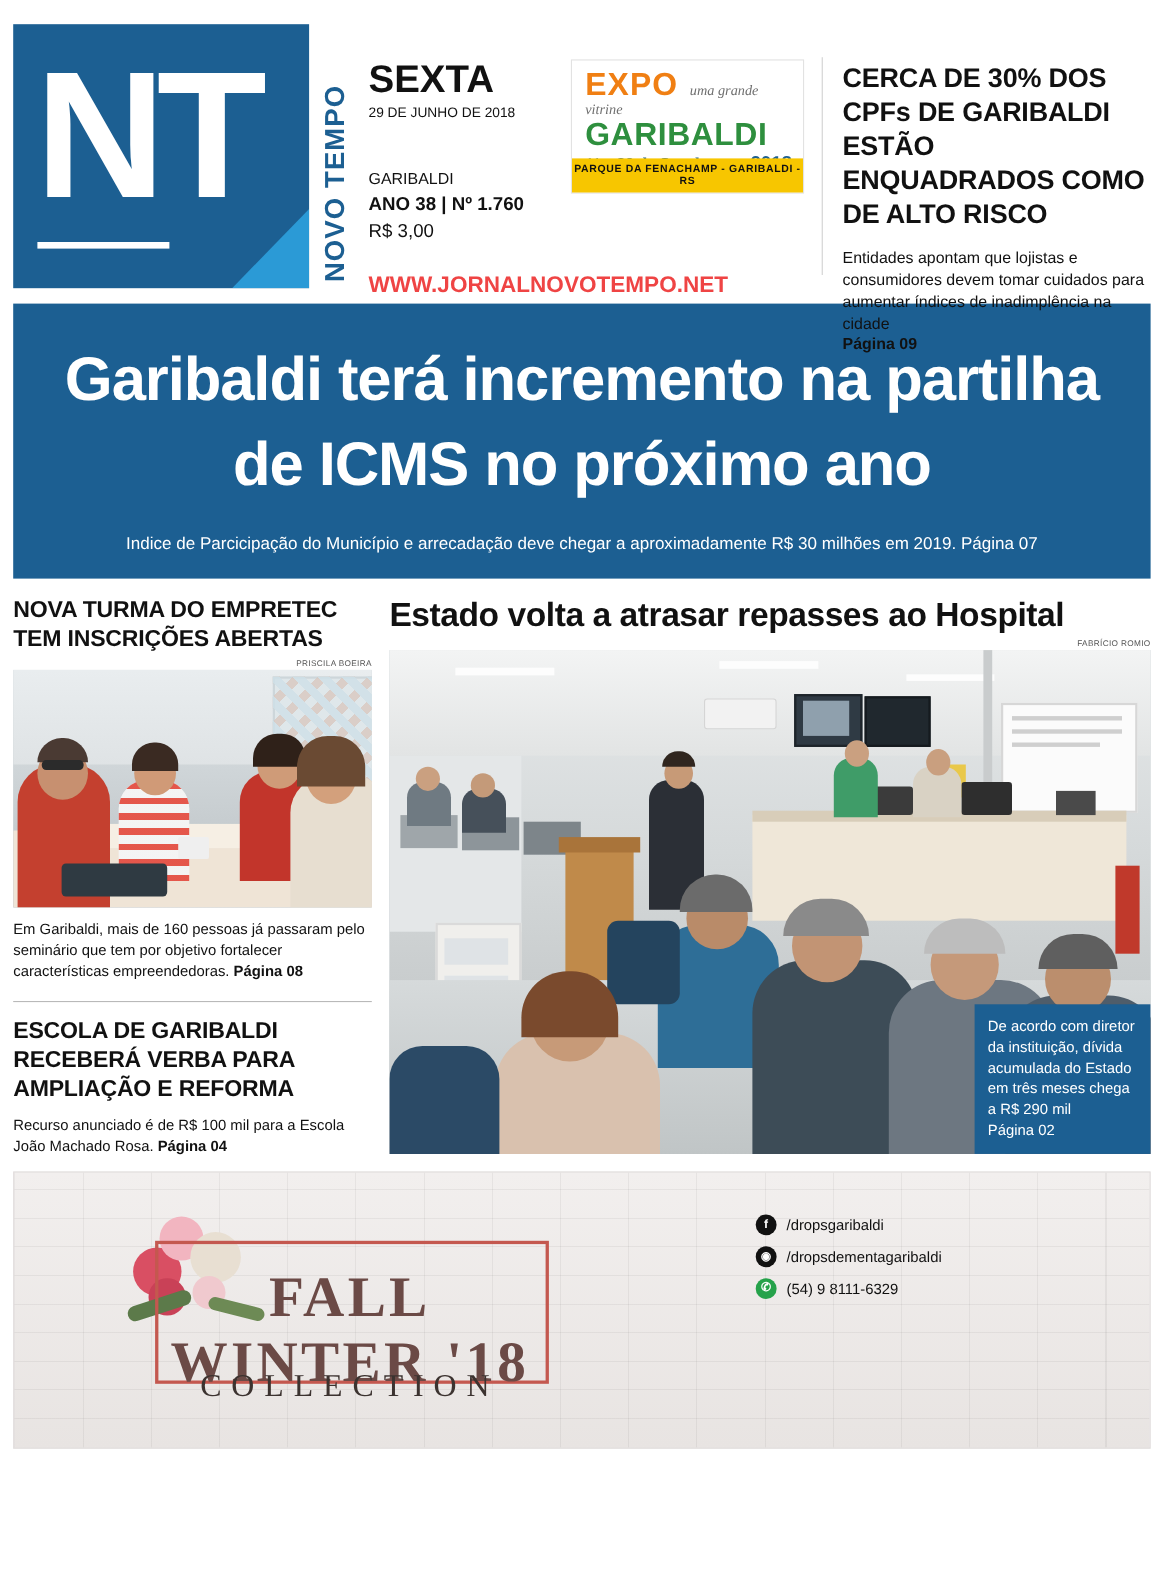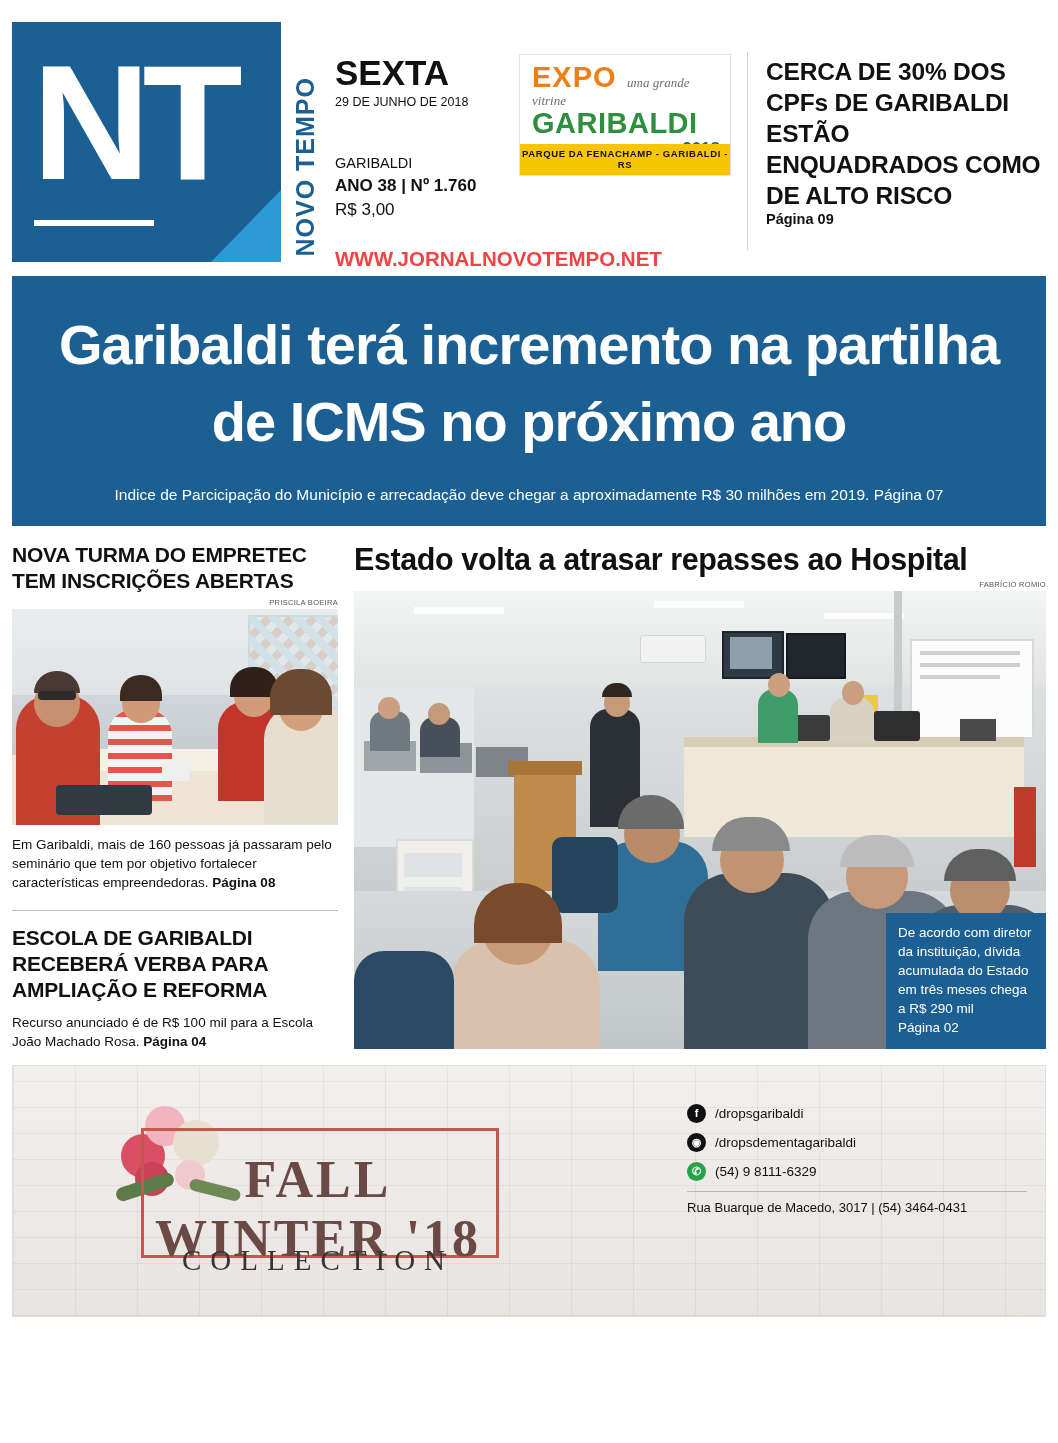--- a/index.html
+++ b/index.html
@@ -473,20 +473,21 @@
         <span class="d1">11 a 28 de Outubro</span>
         <span class="d2">2018</span>
       </div>
       <div class="expo-bar">PARQUE DA FENACHAMP - GARIBALDI - RS</div>
     </div>
 
     <div class="divider-v"></div>
 
     <div class="teaser">
       <div class="teaser-title">CERCA DE 30% DOS CPFs DE GARIBALDI ESTÃO ENQUADRADOS COMO DE ALTO RISCO</div>
+      <div class="teaser-body">Entidades apontam que lojistas e consumidores devem tomar cuidados para aumentar índices de inadimplência na cidade</div>
       <div class="teaser-page">Página 09</div>
     </div>
   </div>
 
   <div class="lead">
     <h1>Garibaldi terá incremento na partilha de ICMS no próximo ano</h1>
     <div class="sub">Indice de Parcicipação do Município e arrecadação deve chegar a aproximadamente R$ 30 milhões em 2019. Página 07</div>
   </div>
 
   <div class="content">
@@ -653,18 +654,17 @@
         <span>/dropsgaribaldi</span>
       </div>
       <div class="ad-line">
         <span class="ad-ic">◉</span>
         <span>/dropsdementagaribaldi</span>
       </div>
       <div class="ad-line">
         <span class="ad-ic" style="background:#25a24a;">✆</span>
         <span>(54) 9 8111-6329</span>
       </div>
-      <div class="ad-addr">Rua Buarque de Macedo, 3017 | (54) 3464-0431</div>
     </div>
 
   </div>
 
 </div>
 
 </body></html>

